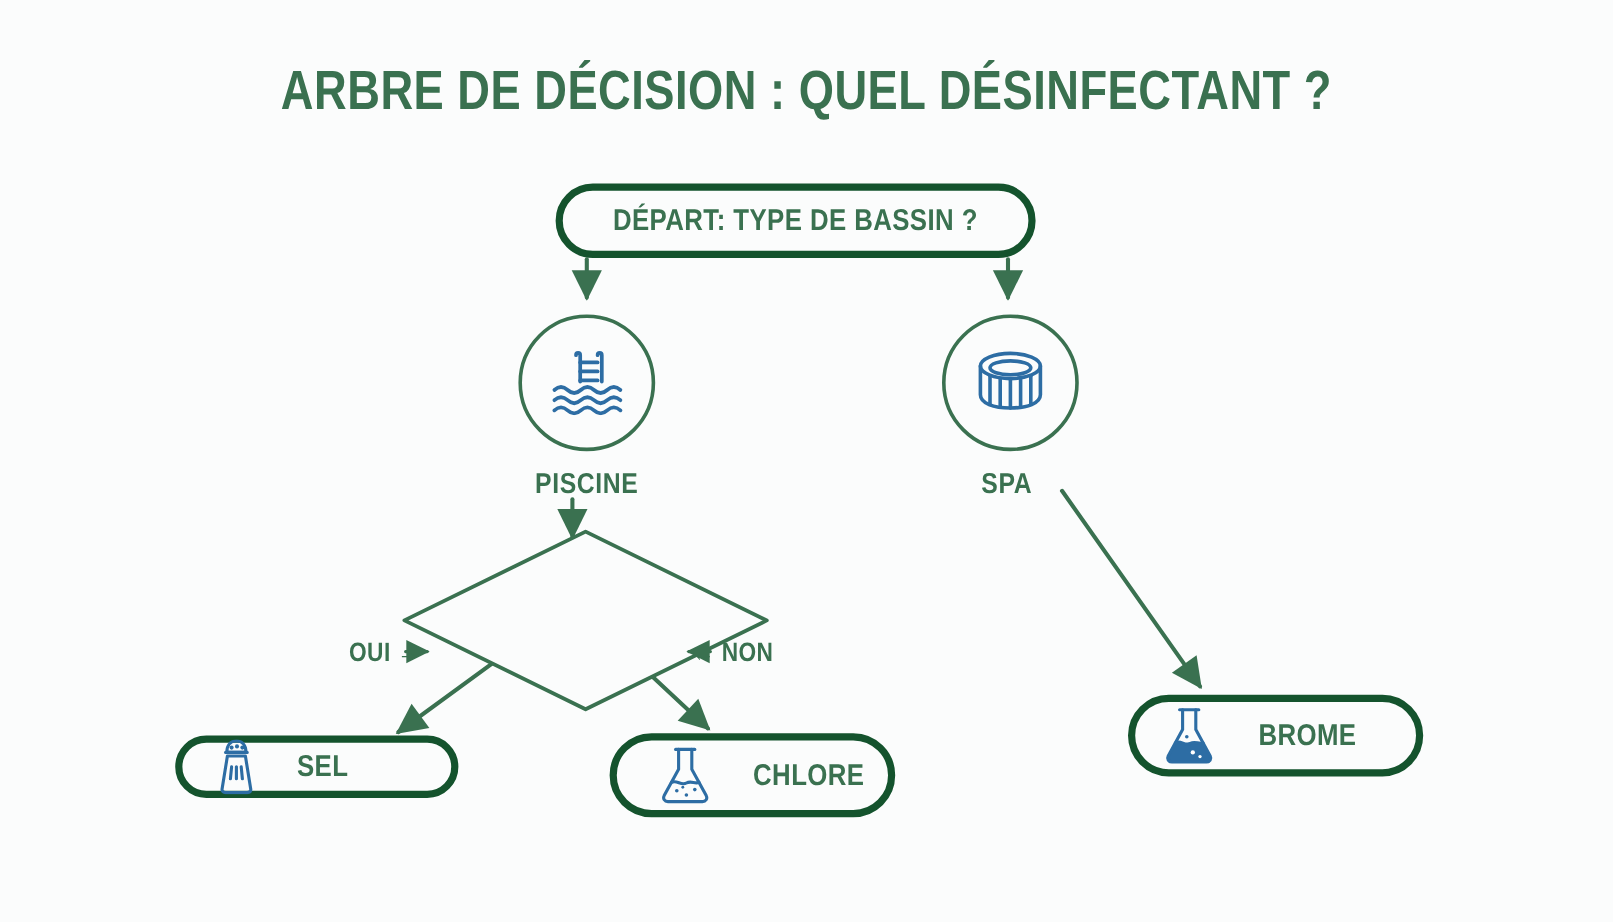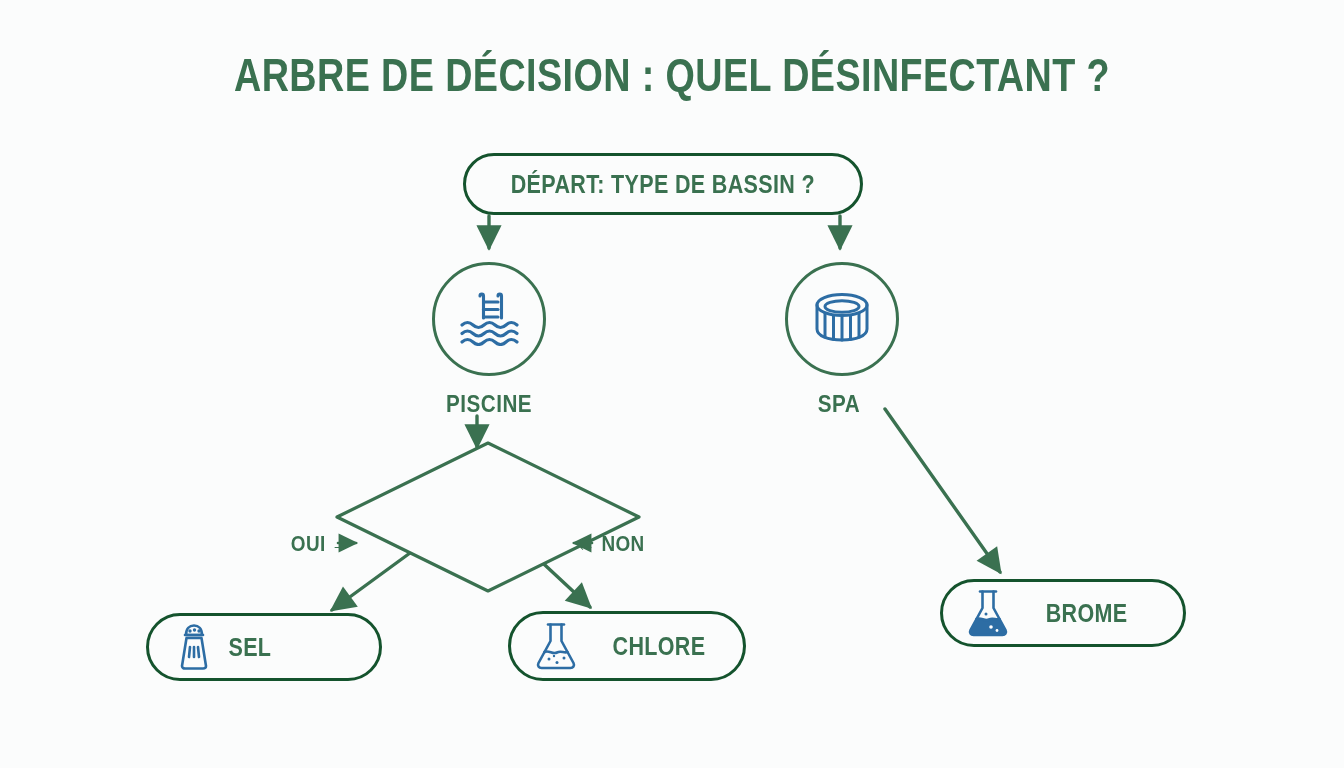--- a/index.html
+++ b/index.html
@@ -38,21 +38,21 @@
     letter-spacing: 0.5px;
     transform: scaleX(0.82);
     transform-origin: center center;
     white-space: nowrap;
   }
 
   
   .pill {
     position: absolute;
     box-sizing: border-box;
-    border: 3px solid #14532d;
+    border: 6px solid #14532d;
     border-radius: 999px;
     background: #fbfcfc;
     display: flex;
     align-items: center;
     justify-content: center;
   }
   .pill .label {
     color: #3a7150;
     font-family: "Liberation Sans Narrow", "Liberation Sans", sans-serif;
     font-size: 25px;
@@ -67,32 +67,32 @@
     top: 153px;
     width: 400px;
     height: 62px;
   }
   #node-root .label { font-size: 25px; }
 
   #node-sel {
     left: 146px;
     top: 613px;
     width: 236px;
-    height: 68px;
+    height: 52px;
     justify-content: flex-start;
     padding-left: 28px;
-    gap: 14px;
+    gap: 30px;
     align-items: center;
   }
   #node-chlore {
     left: 508px;
     top: 611px;
     width: 238px;
     height: 70px;
-    justify-content: flex-start;
+    justify-content: center;
     padding-left: 24px;
     gap: 28px;
   }
   #node-brome {
     left: 940px;
     top: 579px;
     width: 246px;
     height: 68px;
     justify-content: flex-start;
     padding-left: 24px;

